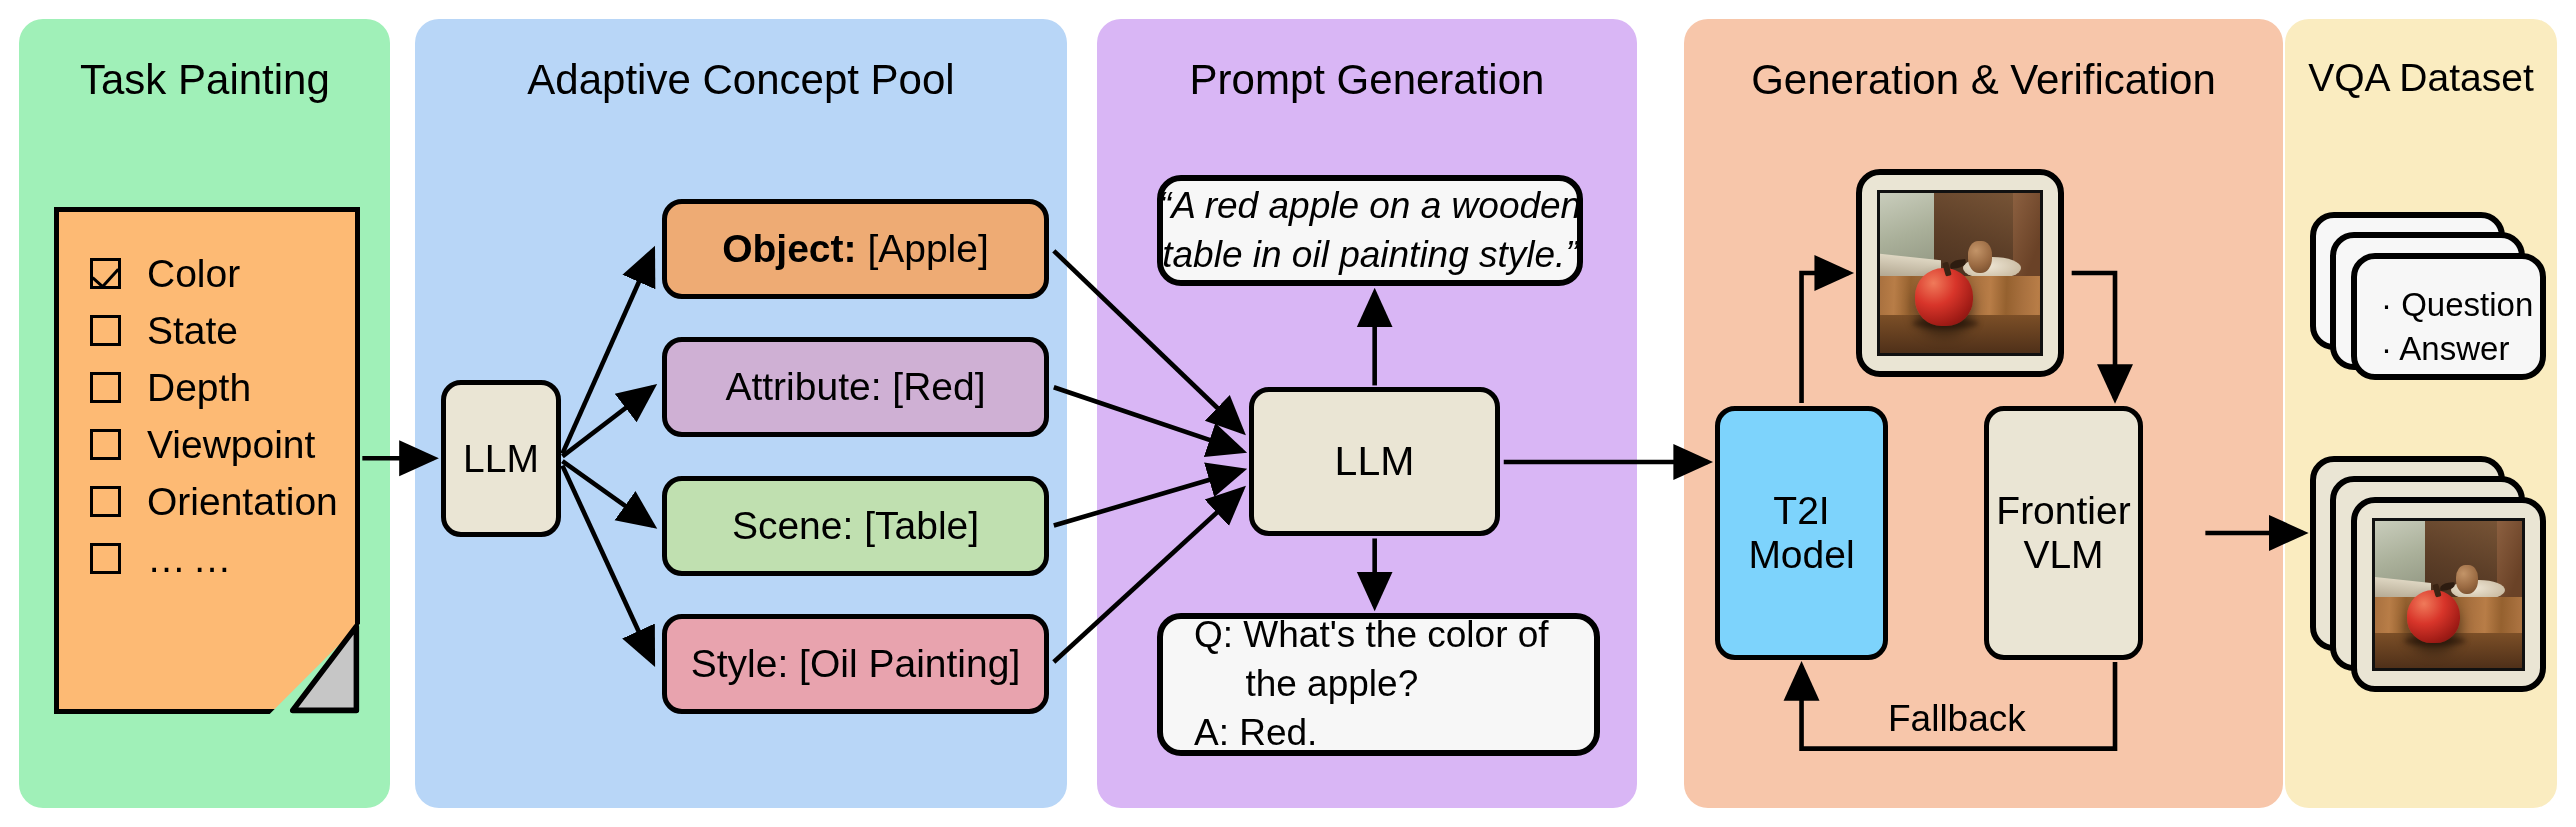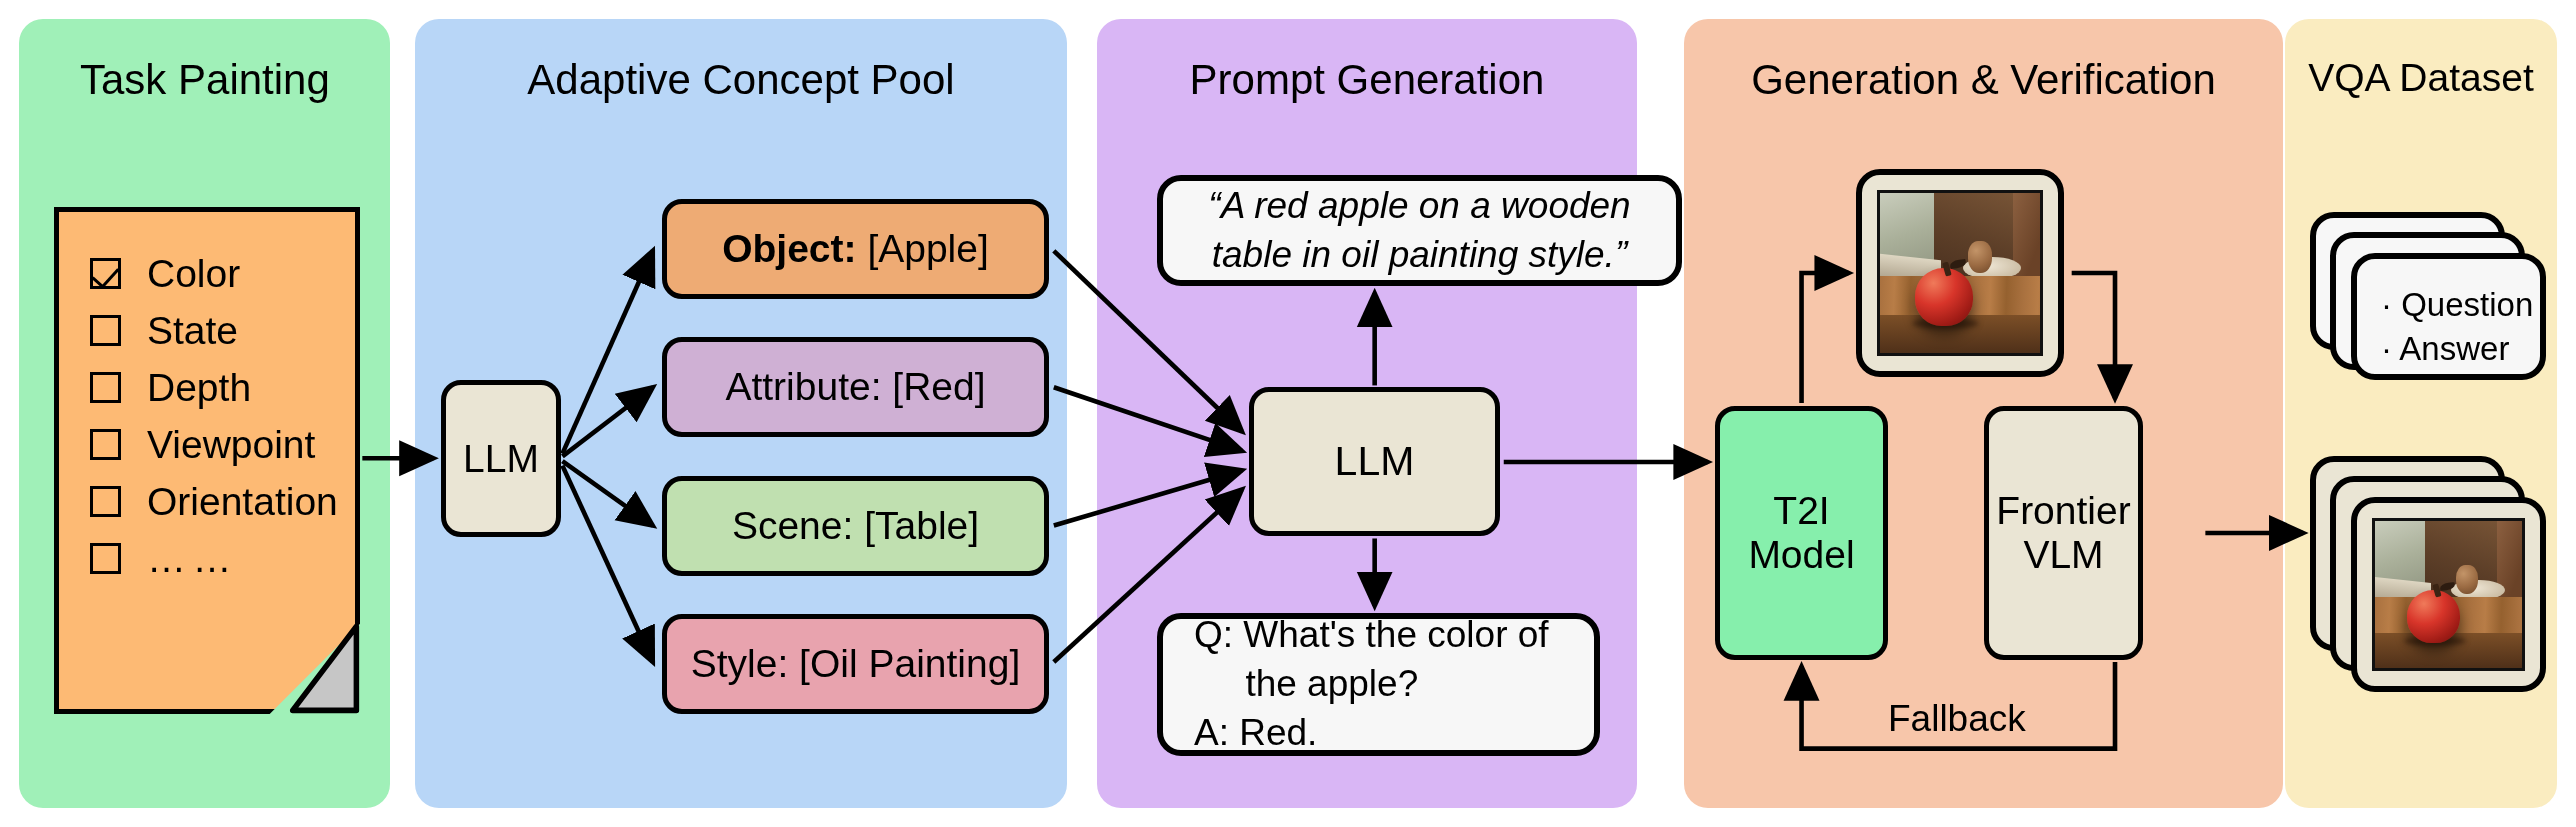--- a/index.html
+++ b/index.html
@@ -143,21 +143,21 @@
   </div>
 
   <div class="node" style="left:662px;top:476px;width:387px;height:100px;background:#c0e0b0;">
     <span class="lbl" style="font-size:39px;">Scene: [Table]</span>
   </div>
 
   <div class="panel" style="left:1097px;top:19.4px;width:540px;height:789px;background:#d9b6f5;">
     <div class="panel-title" style="top:37px;">Prompt Generation</div>
   </div>
 
-  <div class="bubble" style="left:1157px;top:175px;width:525px;height:111px;">
+  <div class="bubble" style="left:1157px;top:175px;width:426px;height:111px;">
     <div class="txt italic" style="white-space:pre;">“A red apple on a wooden
 table in oil painting style.”</div>
   </div>
 
   <div class="node" style="left:1249px;top:387px;width:251px;height:149px;background:#eae5d4;">
     <span class="lbl" style="font-size:41px;">LLM</span>
   </div>
 
   <div class="bubble qa-card" style="left:1157px;top:613px;width:443px;height:143px;justify-content:flex-start;">
     <div class="txt" style="white-space:pre;text-align:left;padding-left:31px;">Q: What's the color of
@@ -181,21 +181,21 @@
         <div class="s-table"></div>
           <div class="s-table2"></div>
         <div class="s-shadow"></div>
           <div class="s-apple"></div>
         <div class="s-stem"></div>
           <div class="s-leaf"></div>
       </div>
     </div>
   </div>
 
-  <div class="node" style="left:1715px;top:406px;width:173px;height:254px;background:#86efac;">
+  <div class="node" style="left:1715px;top:406px;width:173px;height:254px;background:#7dd3fc;">
     <span class="lbl" style="font-size:39px;white-space:pre;">T2I
 Model</span>
   </div>
 
   <div class="node" style="left:1984px;top:406px;width:159px;height:254px;background:#eae5d4;">
     <span class="lbl" style="font-size:39px;white-space:pre;">Frontier
 VLM</span>
   </div>
 
   <div class="edge-label" style="left:1888px;top:698px;">Fallback</div>

